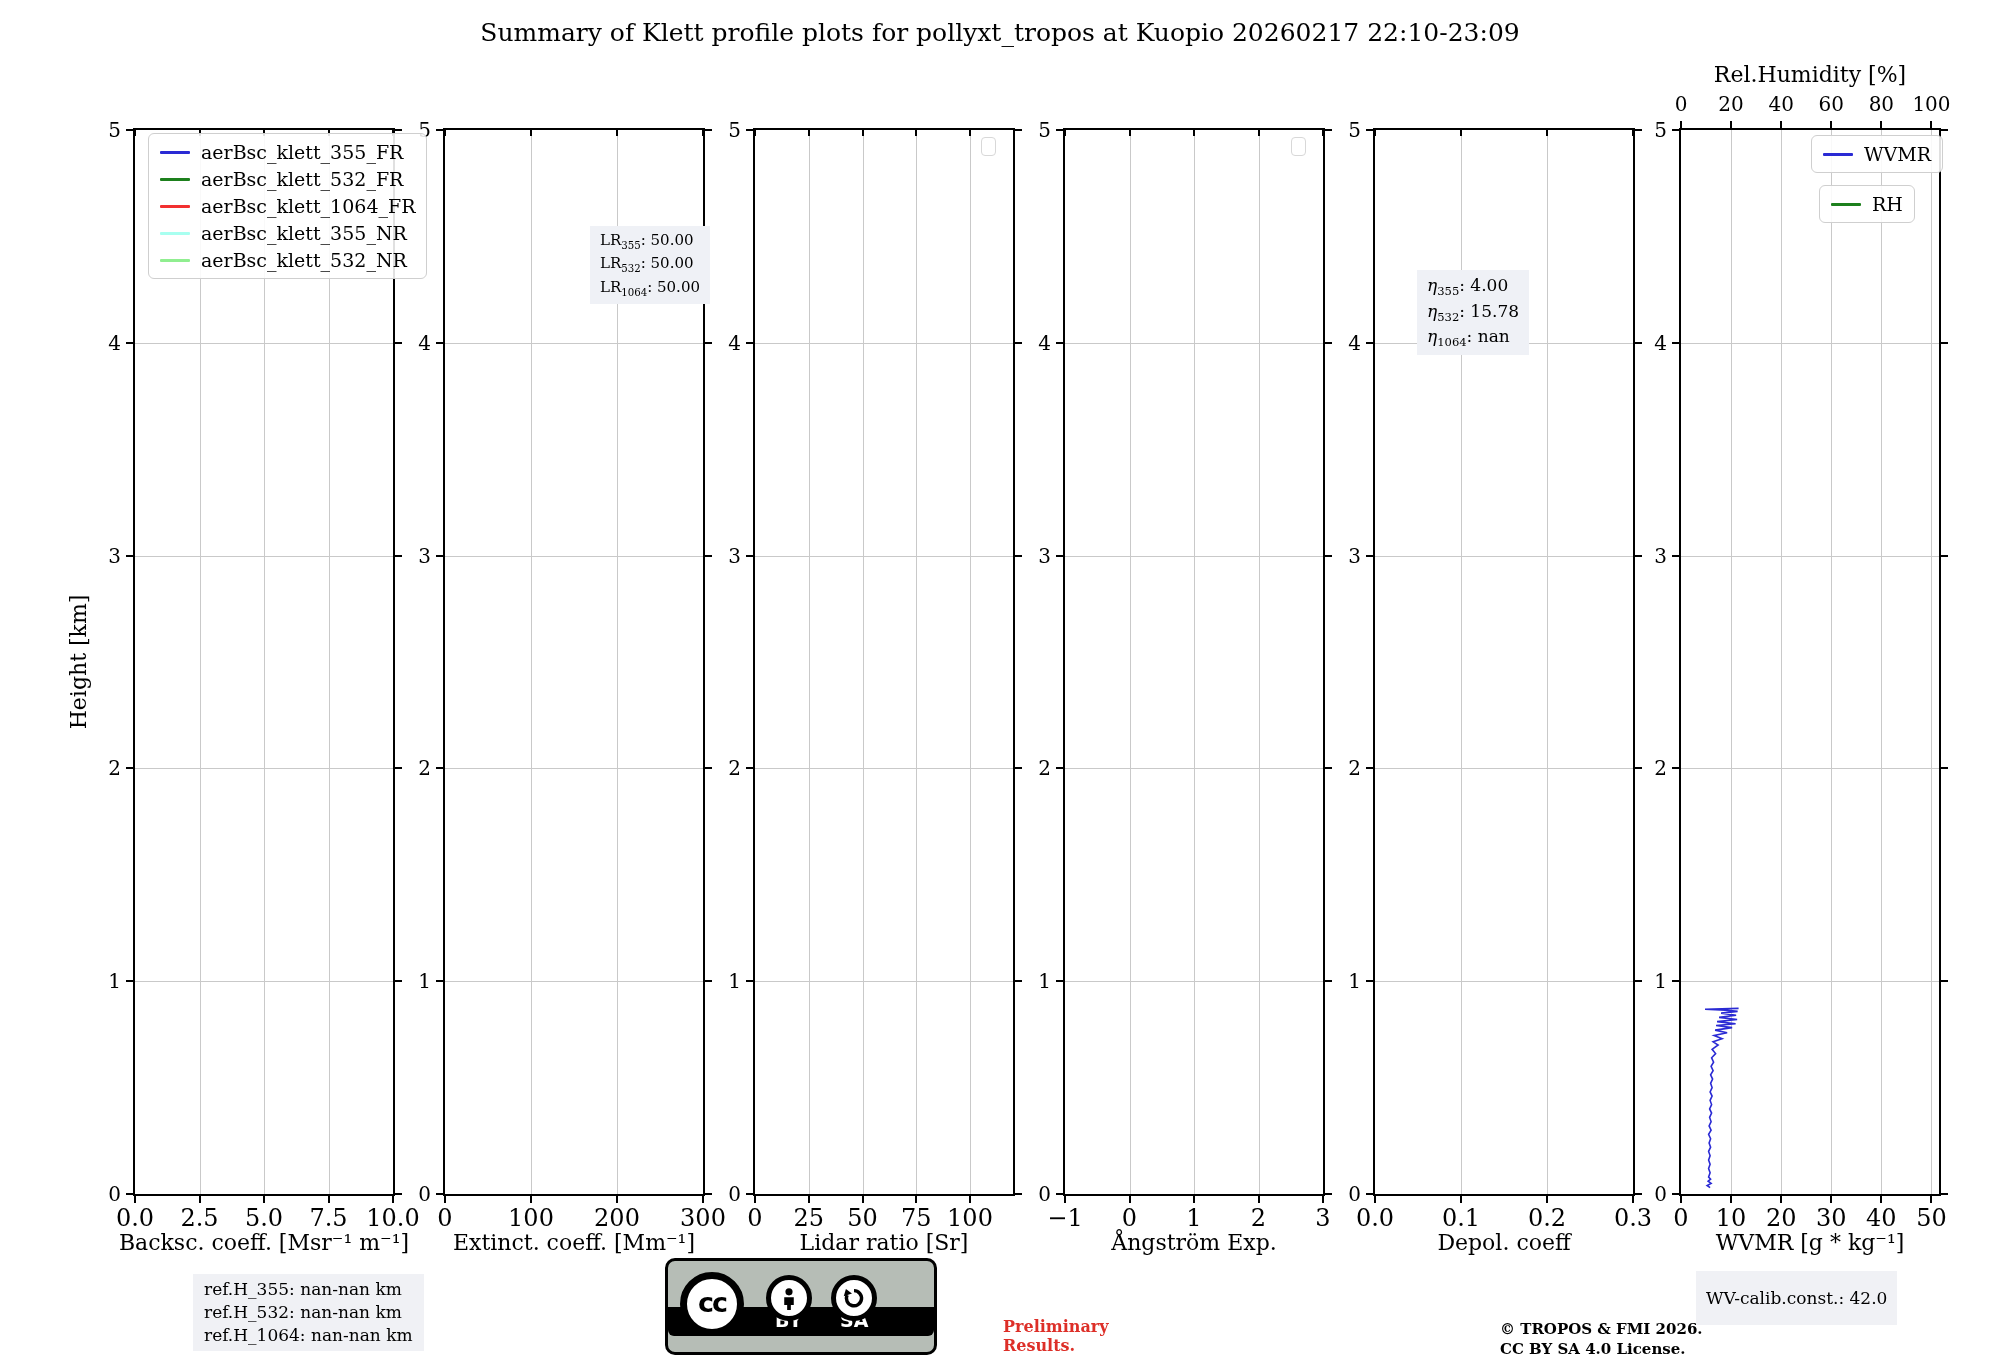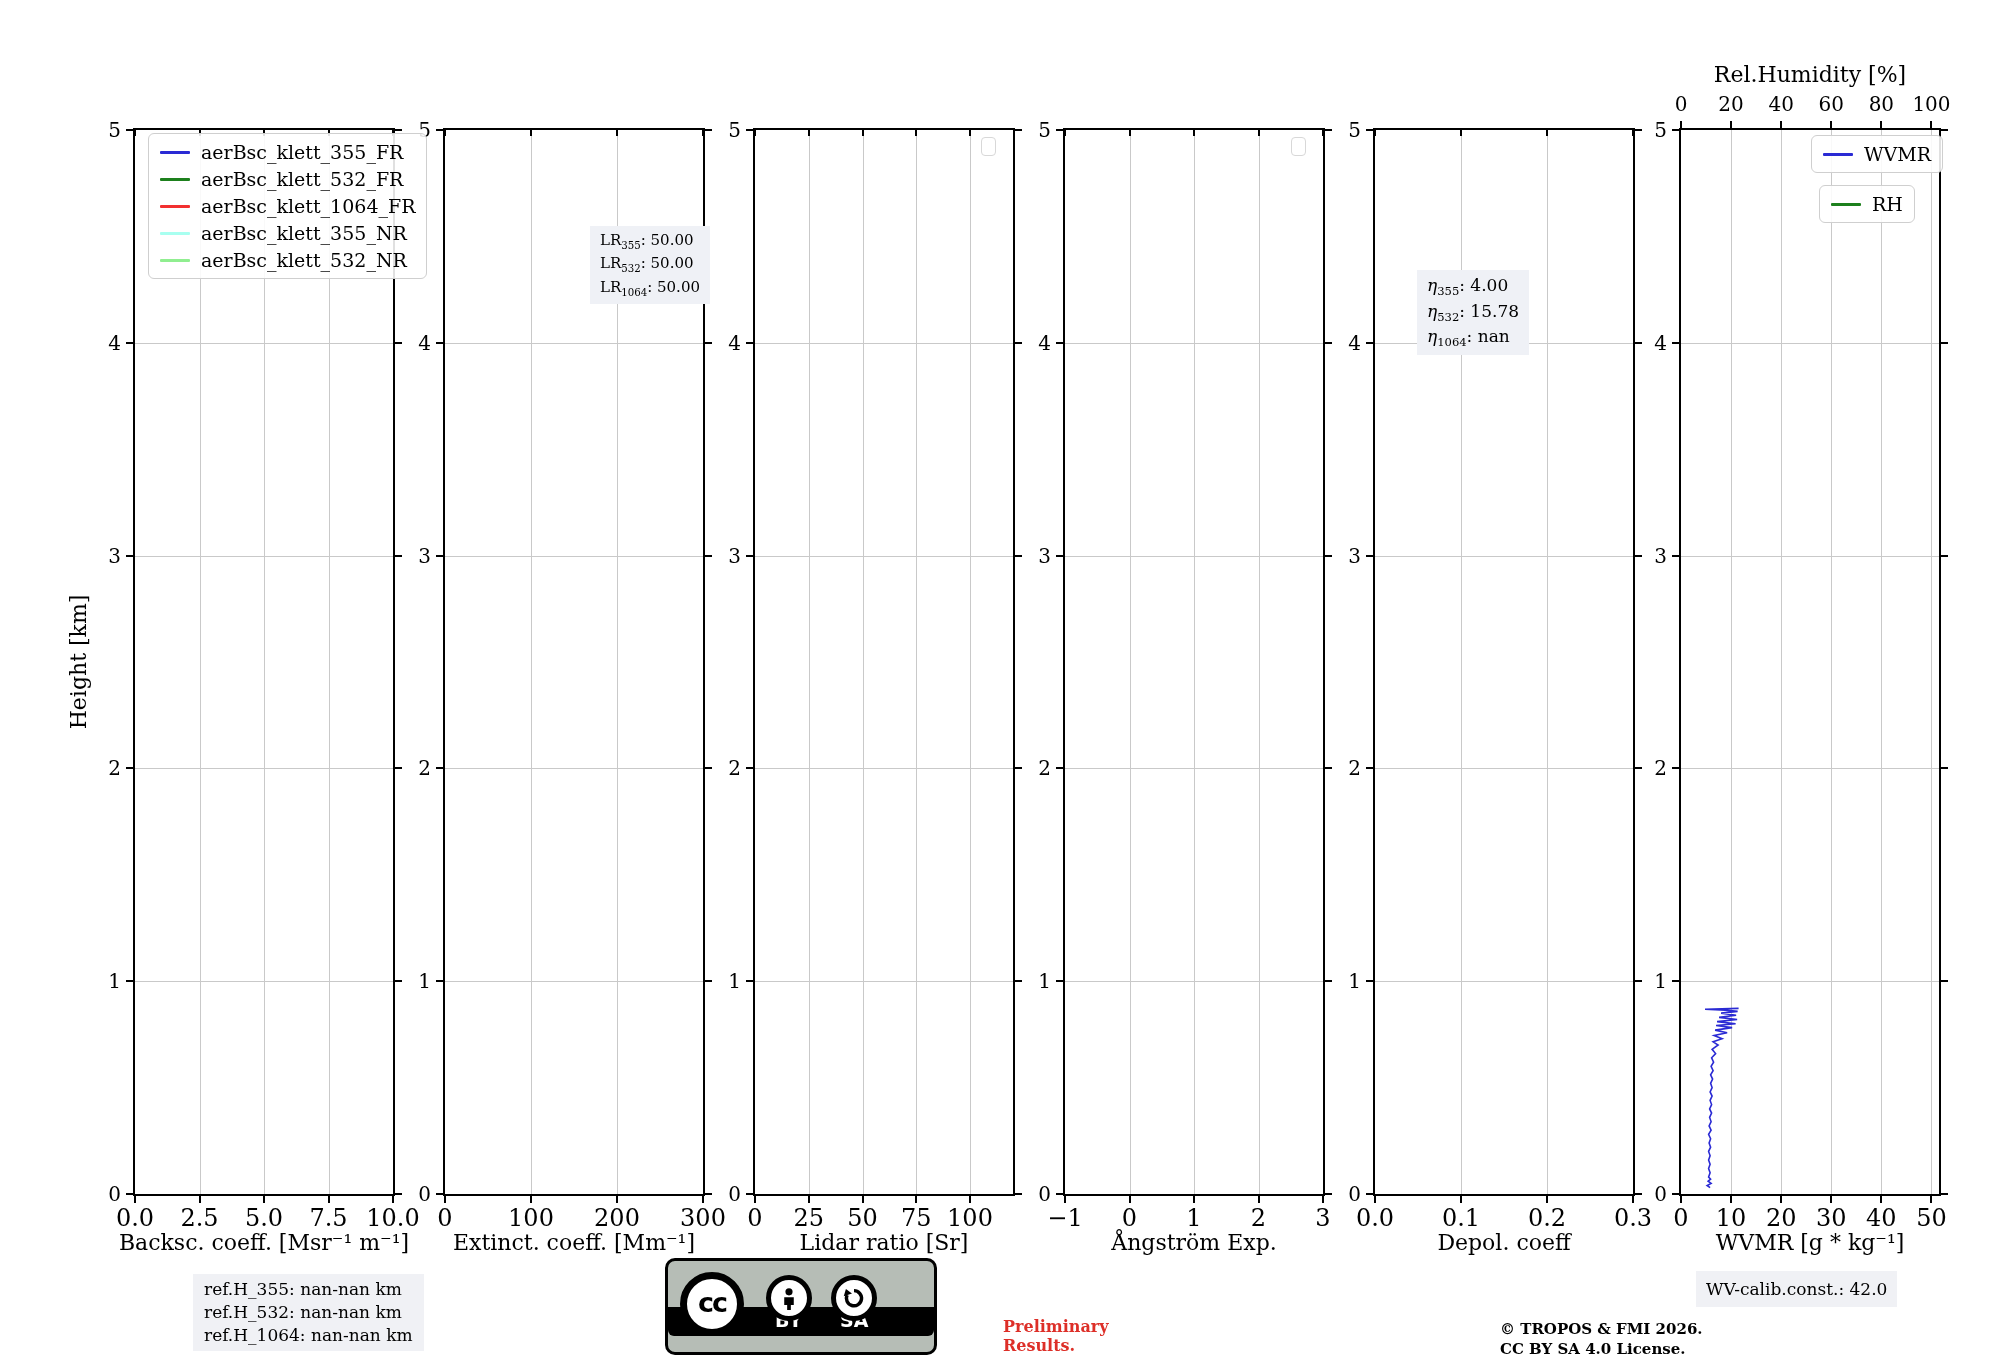--- a/index.html
+++ b/index.html
@@ -31,41 +31,42 @@
                background:rgba(255,255,255,.9);z-index:3;}
   .ann{position:absolute;background:#eff1f6;padding:4px 10px;line-height:1.4;white-space:nowrap;z-index:2;}
   .ann sub{font-size:.68em;}
   .annline i{font-style:italic;}
   .seriesvg{position:absolute;left:0;top:0;z-index:1;}
   .refbox{position:absolute;left:193px;top:1274px;background:#f0f1f5;padding:4px 11px;
           font-size:17px;line-height:1.35;}
   .prelim{position:absolute;left:1003px;top:1317px;color:#dd2f28;font-weight:bold;
           font-size:16px;line-height:1.2;}
   .copyright{position:absolute;left:1500px;top:1320px;font-weight:bold;font-size:15px;line-height:1.3;}
-  .wvcalib{position:absolute;left:1696px;top:1271px;background:#f0f1f5;padding:8px 10px;font-size:17px;}
+  .wvcalib{position:absolute;left:1696px;top:1271px;background:#f0f1f5;padding:17px 10px;font-size:17px;}
   
   .badge{position:absolute;left:665px;top:1258px;width:272px;height:97px;background:#b6bdb6;
          border:3px solid #000;border-radius:10px;box-sizing:border-box;
          font-family:"DejaVu Sans","Liberation Sans",sans-serif;}
   .badge-strip{position:absolute;left:0;right:0;bottom:16px;height:29px;background:#000;
                border-radius:0 0 6px 6px;}
   .badge-strip span{position:absolute;color:#fff;font-weight:bold;font-size:19px;top:2px;}
   .badge-by-label{left:107px;} .badge-sa-label{left:172px;}
   .badge-circle{position:absolute;border-radius:50%;background:#fff;border:5px solid #000;
                 display:flex;align-items:center;justify-content:center;box-sizing:border-box;}
   .badge-cc{left:12px;top:11px;width:64px;height:64px;border-width:7px;font-weight:bold;
             font-size:27px;letter-spacing:-2px;padding-bottom:4px;z-index:2;}
   .badge-by{left:98px;top:14px;width:46px;height:46px;}
   .badge-sa{left:163px;top:14px;width:46px;height:46px;}
   .badge-by svg,.badge-sa svg{width:26px;height:26px;display:block;}
 </style>
 </head>
 <body>
 
 <div id="figure">
+  <div class="title">Summary of Klett profile plots for pollyxt_tropos at Kuopio 20260217 22:10-23:09</div>
   <div class="ylabel">Height [km]</div>
 
   <div class="refbox">
     <div>ref.H_355: nan-nan km</div>
     <div>ref.H_532: nan-nan km</div>
     <div>ref.H_1064: nan-nan km</div>
   </div>
 
   <div class="badge">
     <div class="badge-strip">

